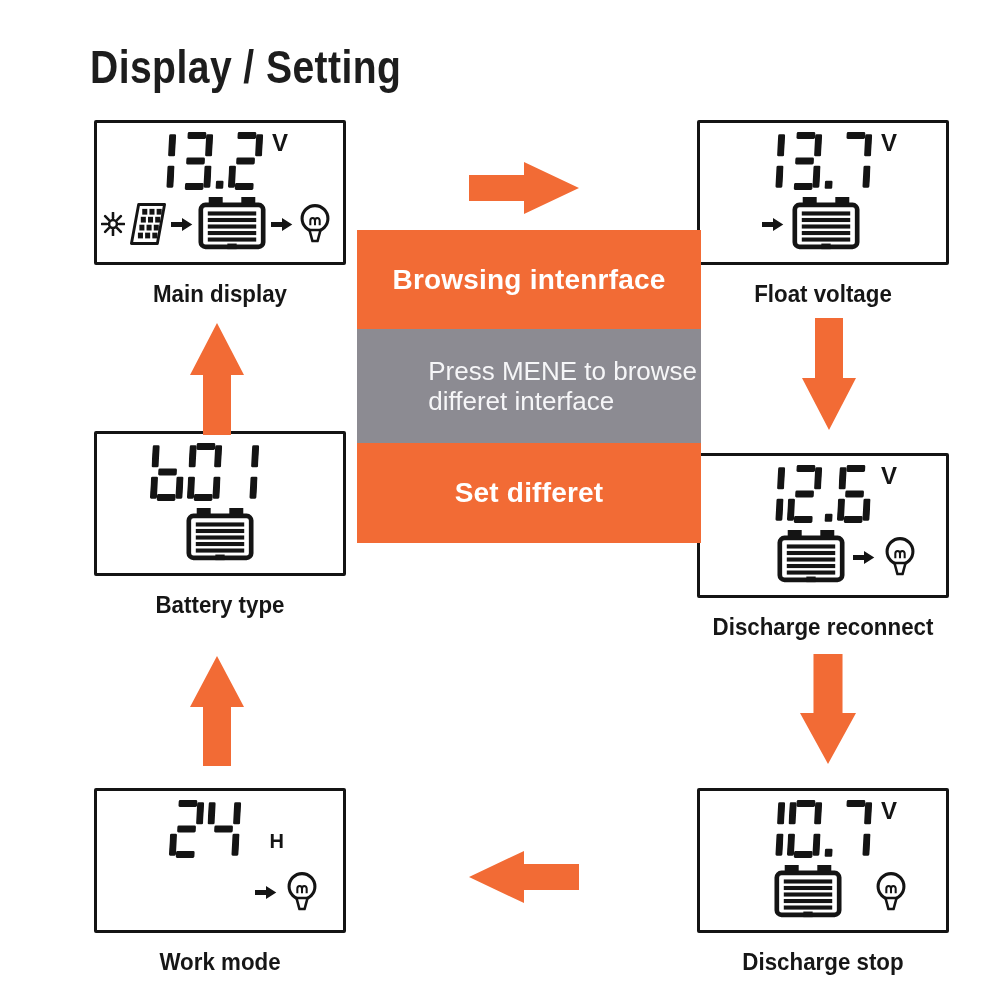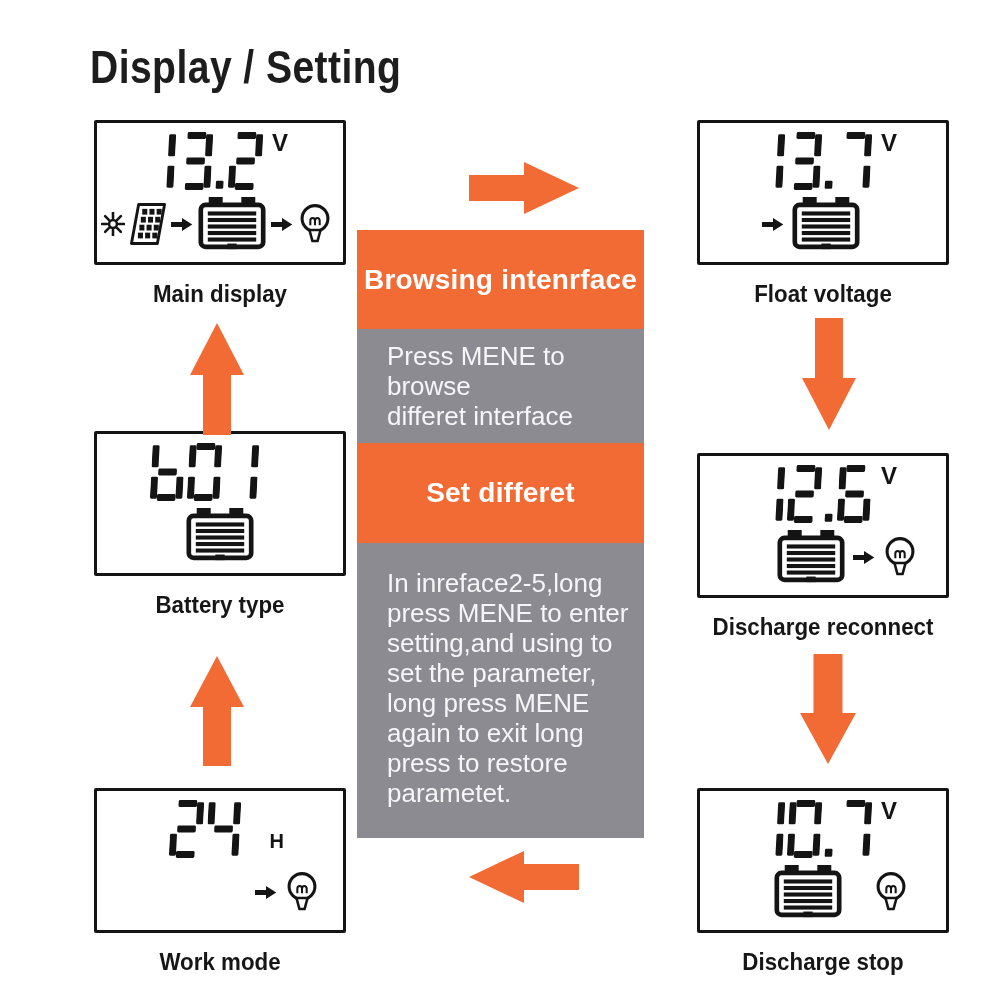--- a/index.html
+++ b/index.html
@@ -61,28 +61,28 @@
   .icon-arrow-right svg{width:22px;height:17px;}
   .icon-battery svg{width:68px;height:54px;}
   .icon-bulb svg{width:34px;height:45px;}
 
   .panel-label{
     margin-top:15px;text-align:center;font-size:24px;font-weight:bold;
     color:#161616;transform:scaleX(.93);letter-spacing:0px;
   }
 
   
-  .instruction-box{position:absolute;left:325px;top:230px;width:287px;}
+  .instruction-box{position:absolute;left:325px;top:230px;width:344px;}
   .inst-header{
     background:var(--accent-orange);color:#fff;font-weight:bold;font-size:28px;
     display:flex;align-items:center;justify-content:center;letter-spacing:0.2px;
   }
   .inst-body{
     background:var(--panel-gray);color:#F6F6F8;font-size:26px;line-height:30px;
-    box-sizing:border-box;padding-left:30px;padding-right:12px;
+    box-sizing:border-box;padding-left:30px;padding-right:4px;justify-content:flex-end;
   }
   .inst-body span{white-space:pre-line;display:block;}
   #header-browsing{height:99px;}
   #body-browsing{height:114px;display:flex;align-items:center;}
   #header-set{height:100px;}
   #body-set{height:295px;padding-top:25px;}
 
   
   .flow-arrow{position:absolute;}
   .flow-arrow svg{display:block;width:100%;height:100%;fill:var(--accent-orange);}
@@ -441,30 +441,20 @@
     <div class="panel-label">Discharge stop</div>
   </div>
 
   <div class="instruction-box">
     <div class="inst-header" id="header-browsing">Browsing intenrface</div>
     <div class="inst-body" id="body-browsing">
       <span>Press MENE to browse
 differet interface</span>
     </div>
     <div class="inst-header" id="header-set">Set differet</div>
-    <div class="inst-body" id="body-set">
-      <span>In inreface2-5,long
-press MENE to enter
-setting,and using to
-set the parameter,
-long press MENE
-again to exit long
-press to restore
-parametet.</span>
-    </div>
   </div>
 
   <div id="arrows-layer">
       <div class="flow-arrow arrow-top-center">
         <svg viewBox="0 0 110 52" preserveAspectRatio="none">
           <polygon points="0,13 55,13 55,0 110,26 55,52 55,39 0,39"></polygon>
         </svg>
       </div>
       <div class="flow-arrow arrow-right-upper">
         <svg viewBox="0 0 54 112" preserveAspectRatio="none">

